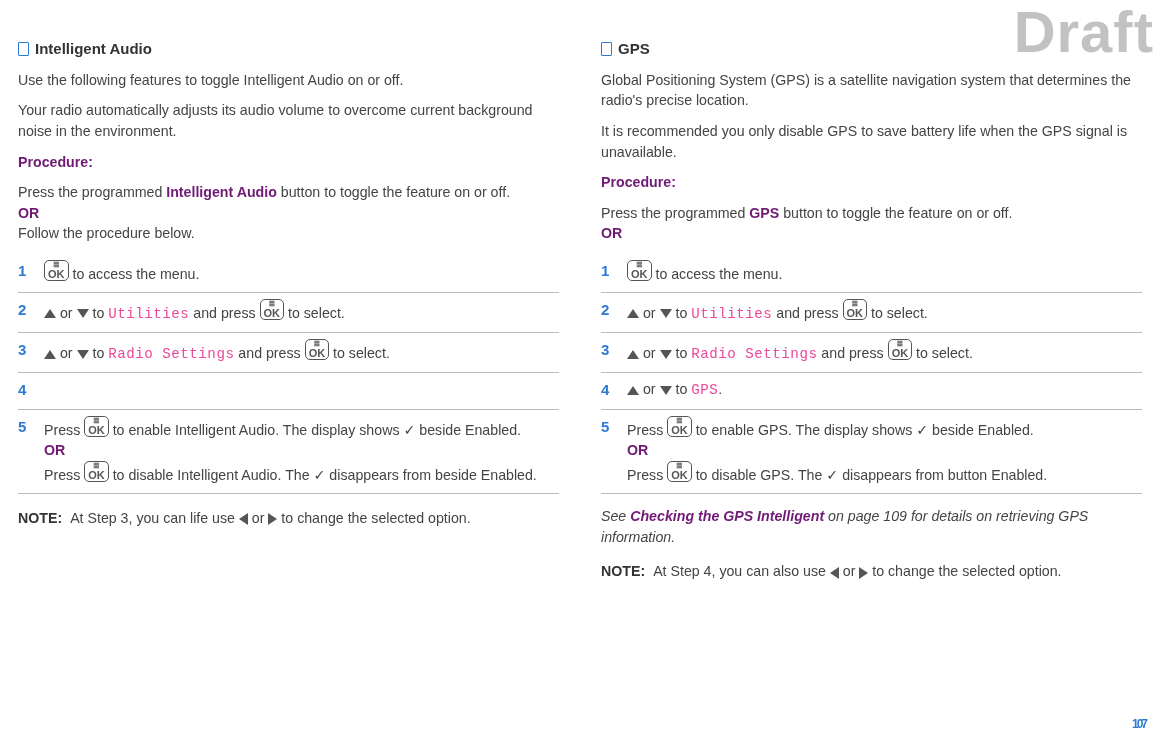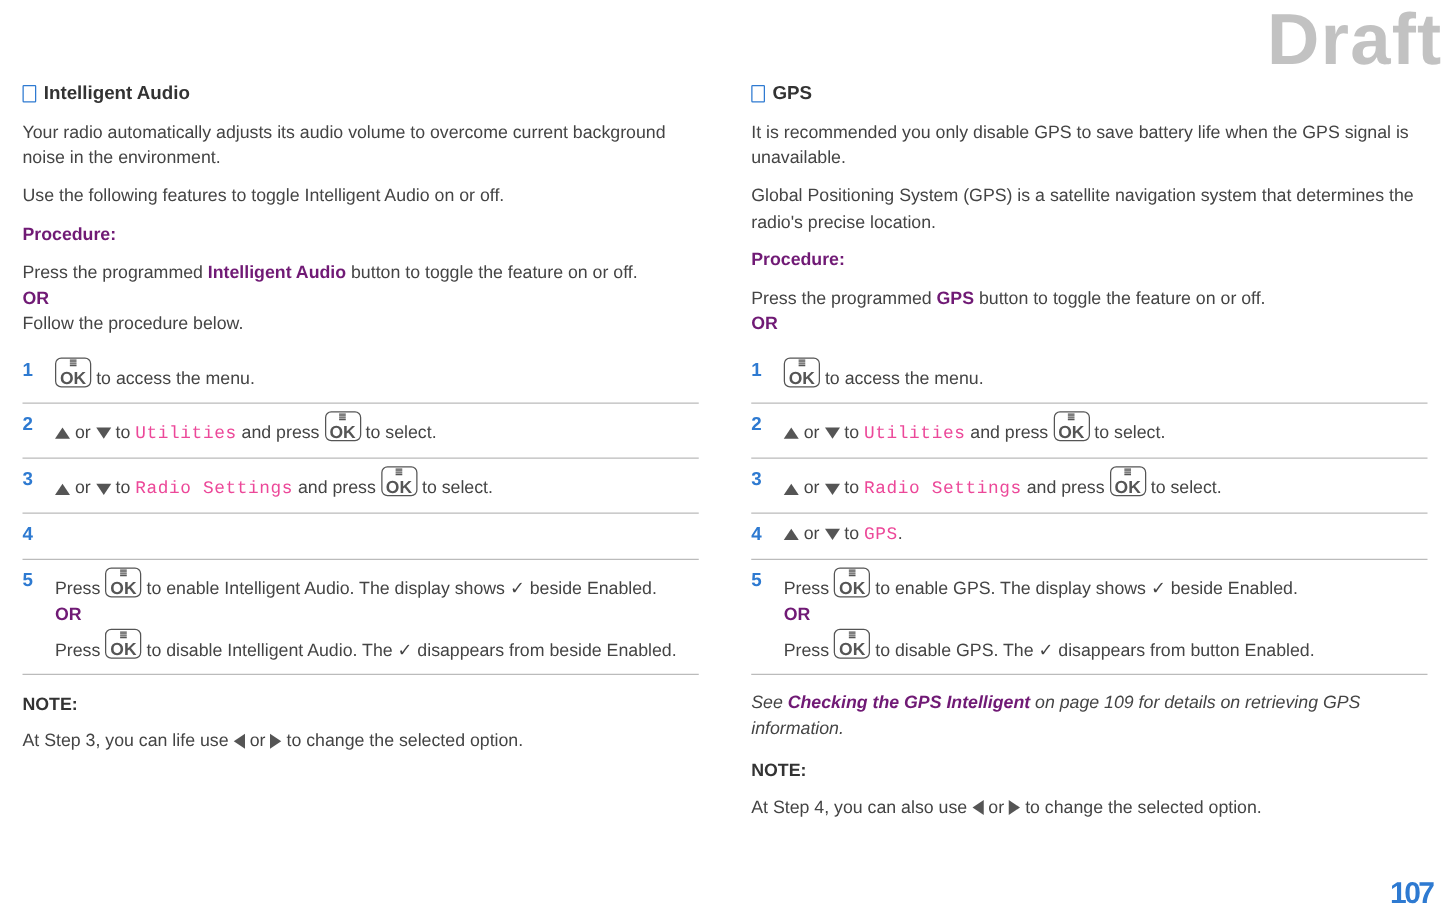--- a/index.html
+++ b/index.html
@@ -21,27 +21,26 @@
     font-weight: bold;
     color: rgba(120,120,120,0.45);
     letter-spacing: 1px;
   }
   .page-num {
     position: absolute;
     bottom: 6px;
     right: 16px;
     color: #2e7ad1;
     font-weight: bold;
-    font-size: 24px;
+    font-size: 12px;
     letter-spacing: -2px;
   }
   .columns {
     display: flex;
     gap: 42px;
-    margin-top: 26px;
   }
   .col { flex: 1 1 0; }
   h2 {
     font-size: 15px;
     font-weight: bold;
     color: #333;
     margin-bottom: 10px;
     display: flex;
     align-items: center;
     gap: 6px;
@@ -68,21 +67,21 @@
     font-size: 15px;
     flex: 0 0 auto;
     min-width: 12px;
   }
   .step .body { flex: 1; }
   .step:last-of-type { border-bottom: 1px solid #bbb; }
   .ok-key {
     display: inline-block;
     border: 1.3px solid #555;
     border-radius: 5px;
-    font-size: 14px;
+    font-size: 11px;
     padding: 1px 3px 0px 3px;
     line-height: 1;
     vertical-align: 1px;
     font-family: Arial, sans-serif;
     font-weight: bold;
     color: #555;
     min-width: 20px;
     text-align: center;
   }
   .ok-key::before { content: "≣"; font-size:8px; display:block; line-height:0.7; margin-bottom:1px;}
@@ -93,42 +92,42 @@
   }
   .arrow-up { border-left:6px solid transparent; border-right:6px solid transparent; border-bottom:9px solid #555; }
   .arrow-down { border-left:6px solid transparent; border-right:6px solid transparent; border-top:9px solid #555; }
   .arrow-left { border-top:6px solid transparent; border-bottom:6px solid transparent; border-right:9px solid #555; }
   .arrow-right { border-top:6px solid transparent; border-bottom:6px solid transparent; border-left:9px solid #555; }
   .lcd {
     font-family: "Courier New", monospace;
     letter-spacing: 0.5px;
     color: #ec4899;
   }
-  .note-row { display:flex; gap:8px; margin-top:14px;flex-direction:column; }
+  .note-row { display:flex; gap:8px; margin-top:14px; }
   .note-row .label { font-weight:bold; color:#333; flex:0 0 auto; }
   .note-row .body { flex:1; }
   .italic { font-style: italic; }
   .steps-block { margin-bottom: 4px; }
 </style>
 </head>
 <body>
 
 <div class="watermark">Draft</div>
 <div class="page-num">107</div>
 
 <div class="columns">
 
   <div class="col">
     <h2>
       <span class="doc-icon"></span>
       <span>Intelligent Audio</span>
     </h2>
 
+    <p>Use the following features to toggle Intelligent Audio on or off.</p>
     <p>Your radio automatically adjusts its audio volume to overcome current background noise in the environment.</p>
-    <p>Use the following features to toggle Intelligent Audio on or off.</p>
     <p class="bold">Procedure:</p>
 
     <p>
       <span>Press the programmed </span><span class="bold">Intelligent Audio</span><span> button to toggle the feature on or off.</span><br>
       <span class="bold">OR</span><br>
       <span>Follow the procedure below.</span>
     </p>
 
     <div class="steps-block">
       <div class="step">
@@ -169,22 +168,22 @@
       </div>
     </div>
   </div>
 
   <div class="col">
     <h2>
       <span class="doc-icon"></span>
       <span>GPS</span>
     </h2>
 
+    <p>Global Positioning System (GPS) is a satellite navigation system that determines the radio's precise location.</p>
     <p>It is recommended you only disable GPS to save battery life when the GPS signal is unavailable.</p>
-    <p>Global Positioning System (GPS) is a satellite navigation system that determines the radio's precise location.</p>
     <p class="bold">Procedure:</p>
 
     <p>
       <span>Press the programmed </span><span class="bold">GPS</span><span> button to toggle the feature on or off.</span><br>
       <span class="bold">OR</span>
     </p>
 
     <div class="steps-block">
       <div class="step">
         <div class="num">1</div>

